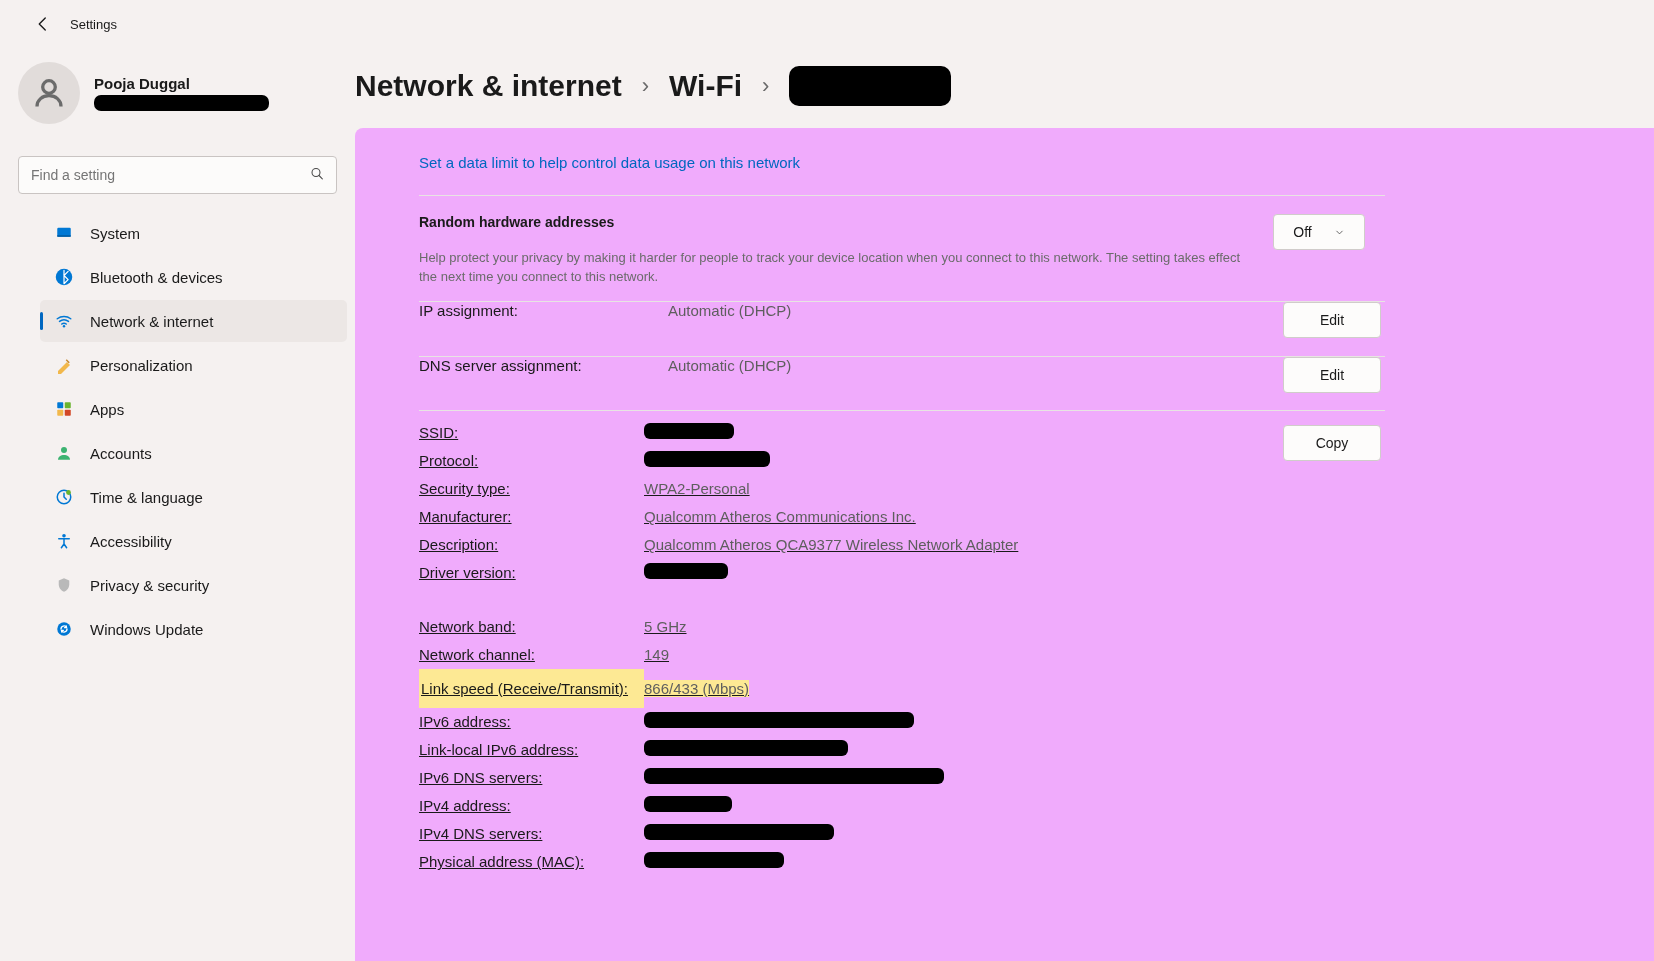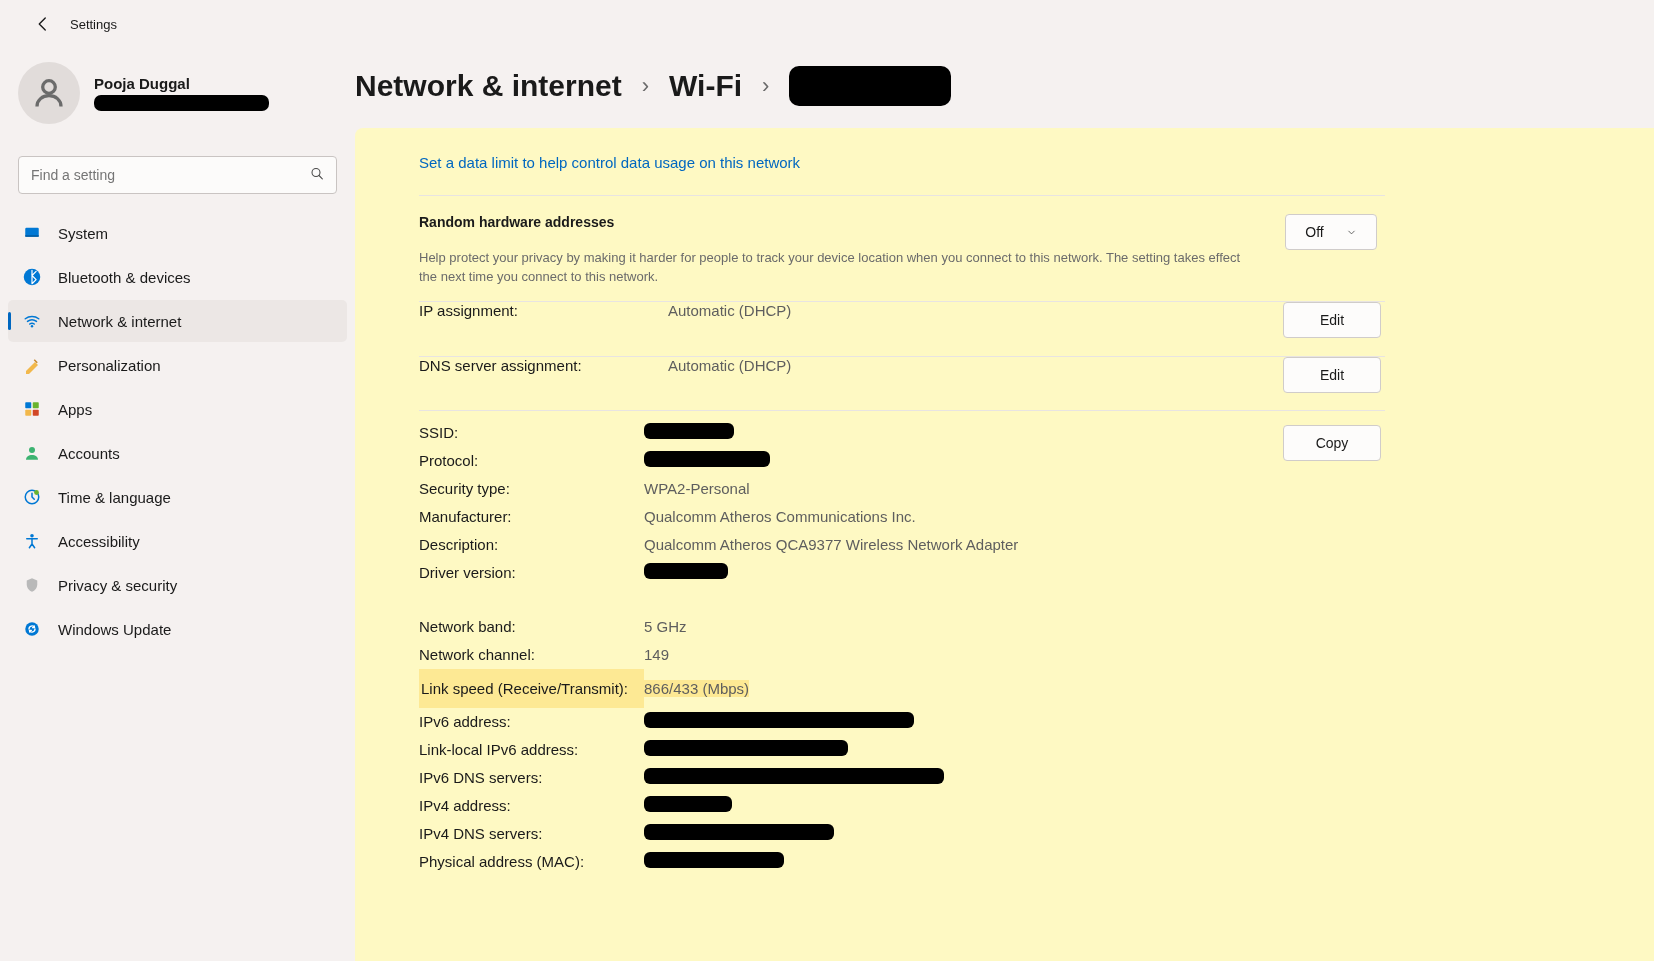--- a/index.html
+++ b/index.html
@@ -71,21 +71,21 @@
     border-radius: 4px;
     padding: 0 40px 0 12px;
     font-size: 14px;
     font-family: inherit;
     outline: none;
   }
   .search-box .search-ic {
     position: absolute; right: 12px; top: 50%; transform: translateY(-50%);
   }
 
-  .nav { padding: 0 8px; }
+  .nav { padding: 0 8px; margin-left: 32px; }
   .nav-item {
     display: flex;
     align-items: center;
     gap: 16px;
     height: 42px;
     padding: 0 14px;
     border-radius: 5px;
     cursor: pointer;
     margin-bottom: 2px;
   }
@@ -119,21 +119,21 @@
   }
   .crumb { color: #1a1a1a; }
   .crumb.link { cursor: pointer; }
   .crumb-sep { color: #6b6b6b; font-weight: 400; font-size: 22px; }
   .crumb-redact {
     width: 162px; height: 40px; background: #000; border-radius: 10px;
   }
 
   .content-panel {
     flex: 1;
-    background: #fef9c3;
+    background: #f0abfc;
     border-top-left-radius: 8px;
     overflow-y: auto;
   }
   .content-inner {
     max-width: 1060px;
     padding: 0 30px 40px 64px;
   }
 
   .data-link {
     color: #0067c0;
@@ -157,21 +157,21 @@
 
   .dropdown {
     width: 92px; height: 36px;
     border: 1px solid #d0ccca;
     background: #fdfcfb;
     border-radius: 4px;
     display: flex; align-items: center; justify-content: center;
     gap: 22px;
     cursor: pointer;
     font-size: 14px;
-    margin-right: 8px;
+    margin-right: 20px;
     flex: 0 0 92px;
   }
   .chev { width: 11px; height: 11px; }
 
   .kv-row {
     display: flex;
     align-items: flex-start;
     min-height: 54px;
     gap: 24px;
   }
@@ -193,20 +193,21 @@
 
   
   .detail-block { padding-top: 8px; }
   .detail-list { display: flex; gap: 24px; }
   .detail-col { flex: 1; }
   .drow {
     display: flex;
     align-items: center;
     min-height: 28px;
     font-size: 15px;
+    text-decoration: underline;
   }
   .dlabel { width: 225px; flex: 0 0 225px; color: #1a1a1a; }
   .dval { color: #5e5e5e; }
   .hl { background: #fde994; }
   .dlabel.hl, .dval.hl { padding: 11px 2px; }
   .redact {
     background: #000; border-radius: 6px; height: 16px; display: inline-block;
   }
   .redact.r1 { width: 90px; }
   .redact.r2 { width: 126px; }

